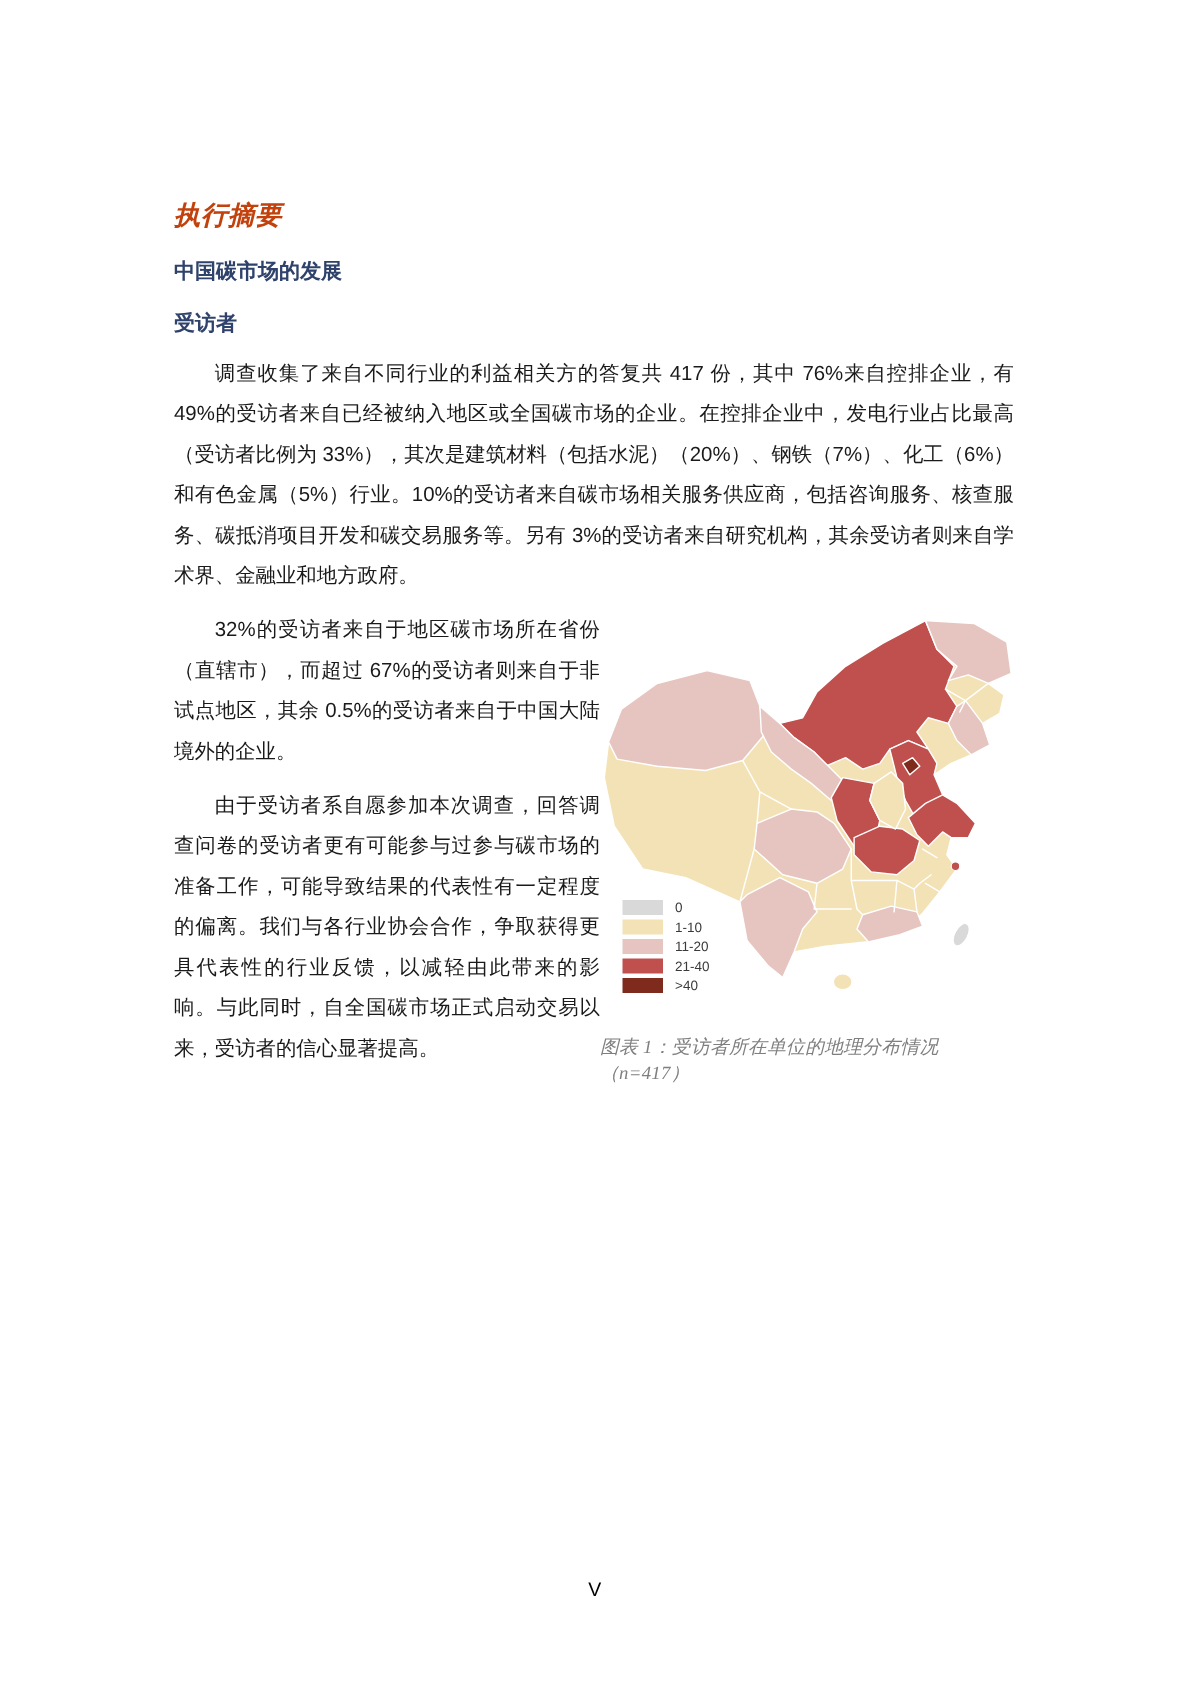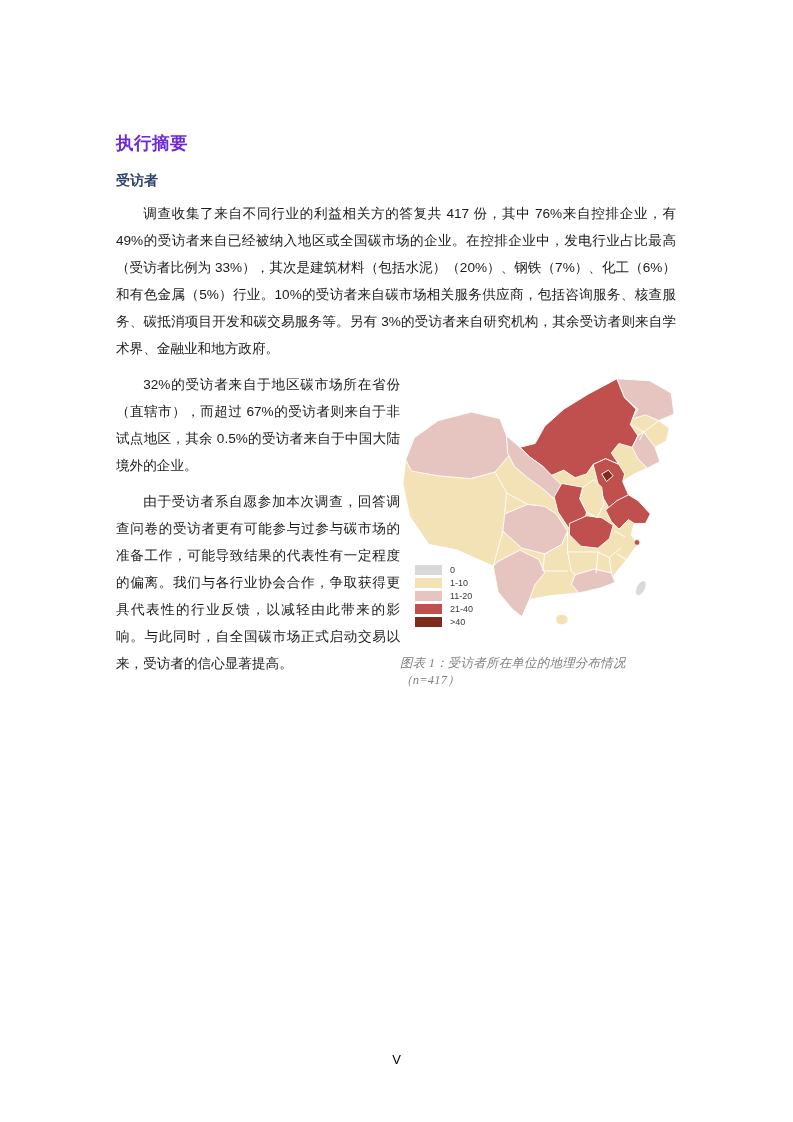--- a/index.html
+++ b/index.html
@@ -7,22 +7,22 @@
     position:relative;
     width:793px;height:1122px;
     background:#ffffff;
     box-sizing:border-box;
     padding:131px 117px 0 116px;
     font-family:"Liberation Sans","DejaVu Sans",sans-serif;
     color:#1a1a1a;
     overflow:hidden;
   }
   .doc-title{
-    font-size:17.5px;font-weight:bold;color:#6d28d9;
-    margin:0 0 13px 0;letter-spacing:.5px;
+    font-size:17.5px;font-weight:bold;color:#c2410c;
+    margin:0 0 13px 0;letter-spacing:.5px;font-style:italic;
   }
   h2.sec{
     font-size:14px;font-weight:bold;color:#2f426b;
     margin:17px 0 10px 0;
   }
   p.body{
     font-size:13.6px;line-height:27px;margin:0 0 9px 0;
     text-align:justify;text-indent:2em;
   }
   .twocol{display:flex;margin-top:3px;}
@@ -47,20 +47,21 @@
   .borders{fill:none;stroke:#ffffff;stroke-width:1;stroke-linejoin:round;stroke-linecap:round;}
 </style>
 </head>
 <body>
 
 <div class="page">
 
   <h1 class="doc-title">执行摘要</h1>
 
 
+  <h2 class="sec">中国碳市场的发展</h2>
 
   <h2 class="sec">受访者</h2>
   <p class="body">调查收集了来自不同行业的利益相关方的答复共 417 份，其中 76%来自控排企业，有 49%的受访者来自已经被纳入地区或全国碳市场的企业。在控排企业中，发电行业占比最高（受访者比例为 33%），其次是建筑材料（包括水泥）（20%）、钢铁（7%）、化工（6%）和有色金属（5%）行业。10%的受访者来自碳市场相关服务供应商，包括咨询服务、核查服务、碳抵消项目开发和碳交易服务等。另有 3%的受访者来自研究机构，其余受访者则来自学术界、金融业和地方政府。</p>
 
   <div class="twocol">
     <div class="col-left">
       <p class="body">32%的受访者来自于地区碳市场所在省份（直辖市），而超过 67%的受访者则来自于非试点地区，其余 0.5%的受访者来自于中国大陆境外的企业。</p>
       <p class="body">由于受访者系自愿参加本次调查，回答调查问卷的受访者更有可能参与过参与碳市场的准备工作，可能导致结果的代表性有一定程度的偏离。我们与各行业协会合作，争取获得更具代表性的行业反馈，以减轻由此带来的影响。与此同时，自全国碳市场正式启动交易以来，受访者的信心显著提高。</p>
     </div>
 

